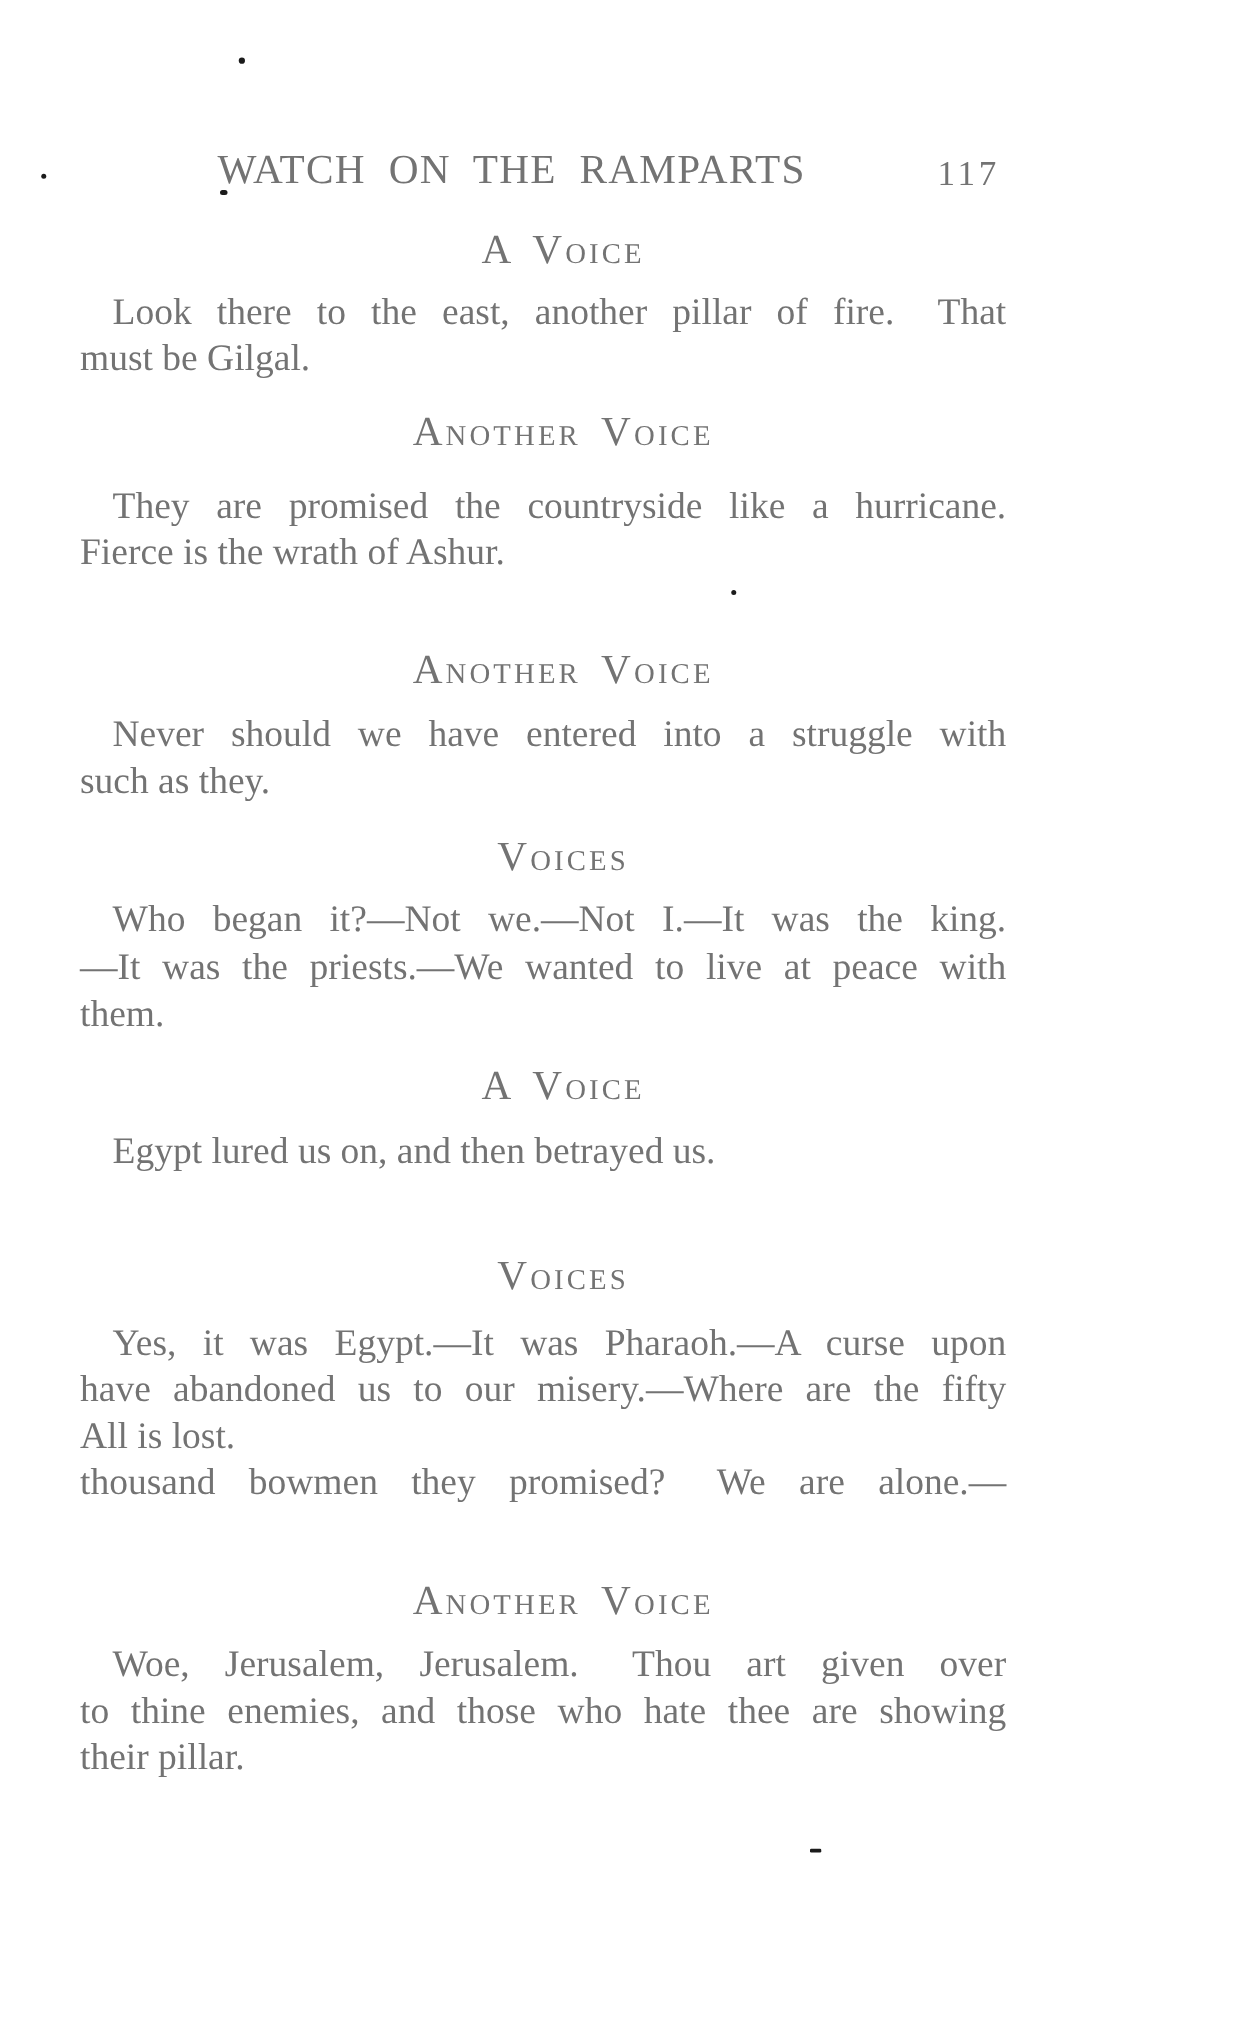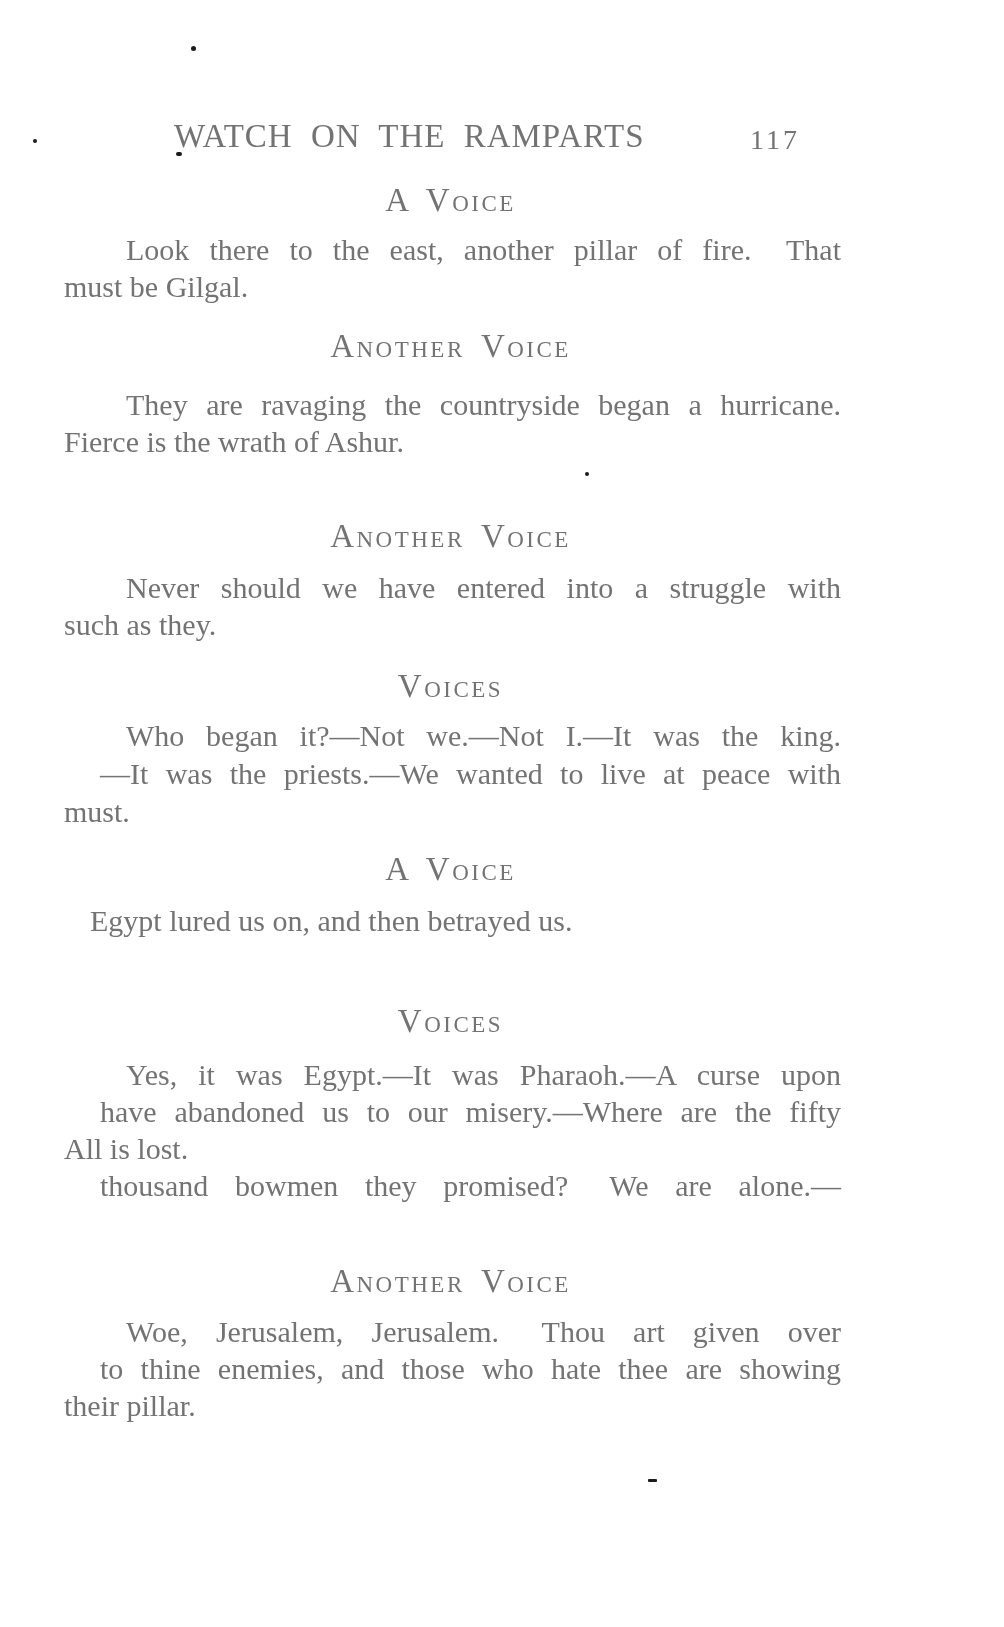--- a/index.html
+++ b/index.html
@@ -65,21 +65,20 @@
     left: 64px;
     width: 741px;
     font-size: 30px;
     line-height: 37px;
   }
   .para.lh38 { line-height: 38px; }
   .line { width: 741px; }
   .line.just {
     text-align: justify;
     text-align-last: justify;
-    margin-left: 36px;
   }
   .line.first { text-indent: 26px; }
 
   
   .speck {
     position: absolute;
     background: #1b1b1b;
     border-radius: 50%;
   }
   .speck-a { left: 191px; top: 46px;  width: 5px; height: 5px; }
@@ -99,35 +98,35 @@
   </header>
 
   <div class="speaker" style="top:185px">A Voice</div>
   <div class="para" style="top:231px">
     <div class="line just first">Look there to the east, another pillar of fire.  That</div>
     <div class="line">must be Gilgal.</div>
   </div>
 
   <div class="speaker" style="top:331px">Another Voice</div>
   <div class="para" style="top:386px">
-    <div class="line just first">They are ravaging the countryside began a hurricane.</div>
+    <div class="line just first">They are promised the countryside like a hurricane.</div>
     <div class="line">Fierce is the wrath of Ashur.</div>
   </div>
 
   <div class="speaker" style="top:521px">Another Voice</div>
   <div class="para" style="top:569px">
     <div class="line just first">Never should we have entered into a struggle with</div>
     <div class="line">such as they.</div>
   </div>
 
   <div class="speaker" style="top:671px">Voices</div>
   <div class="para lh38" style="top:717px">
     <div class="line just first">Who began it?—Not we.—Not I.—It was the king.</div>
     <div class="line just">—It was the priests.—We wanted to live at peace with</div>
-    <div class="line">must.</div>
+    <div class="line">them.</div>
   </div>
 
   <div class="speaker" style="top:854px">A Voice</div>
   <div class="para" style="top:902px">
     <div class="line first">Egypt lured us on, and then betrayed us.</div>
   </div>
 
   <div class="speaker" style="top:1006px">Voices</div>
   <div class="para" style="top:1056px">
     <div class="line just first">Yes, it was Egypt.—It was Pharaoh.—A curse upon</div>

